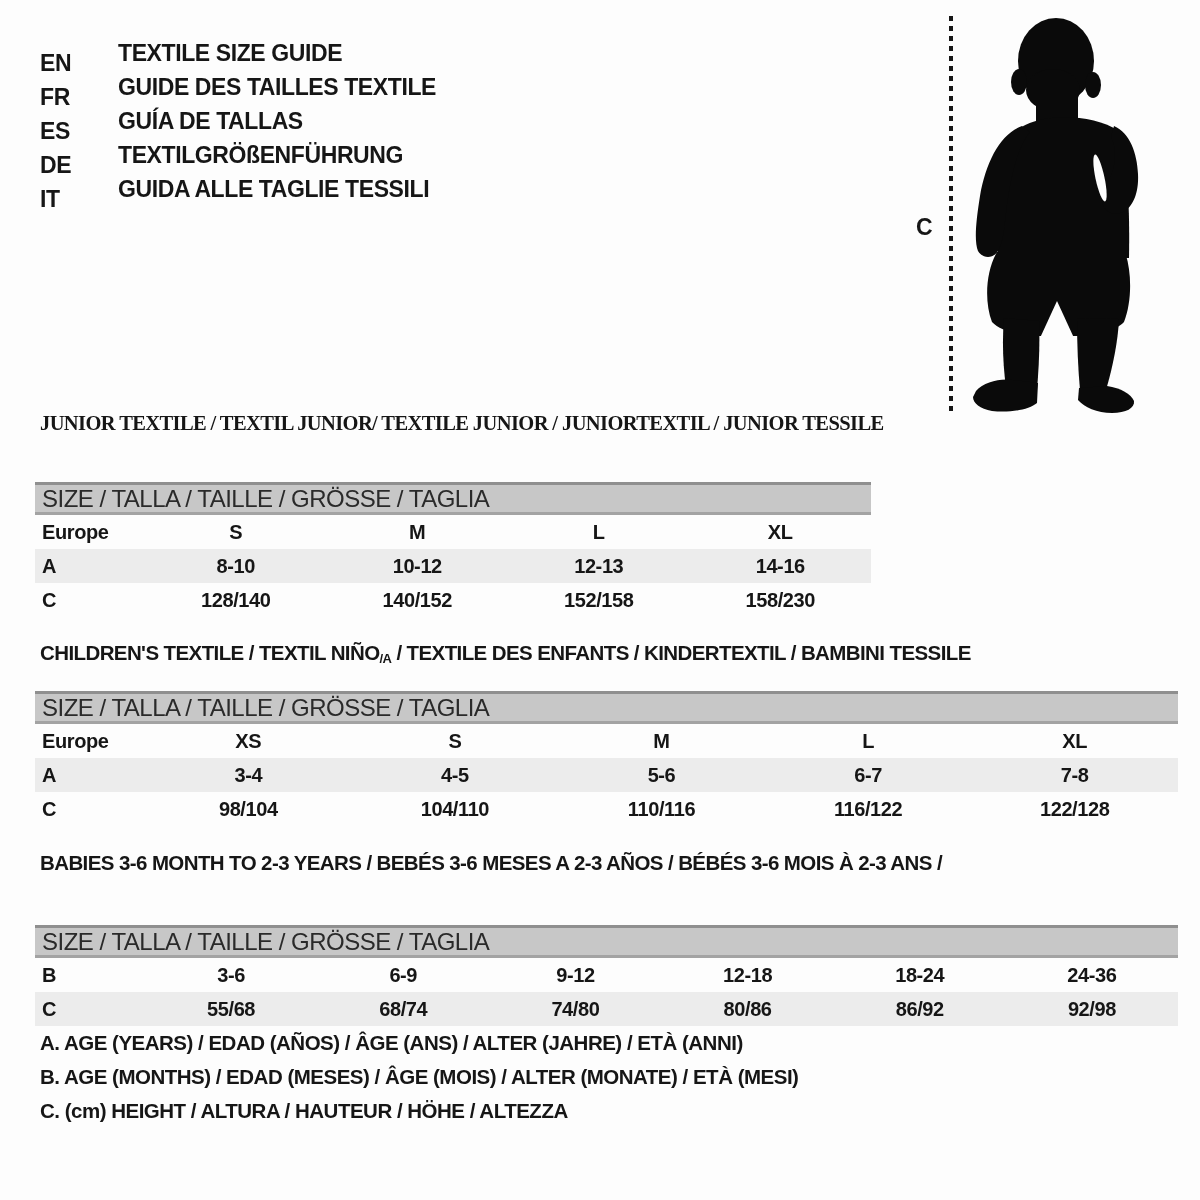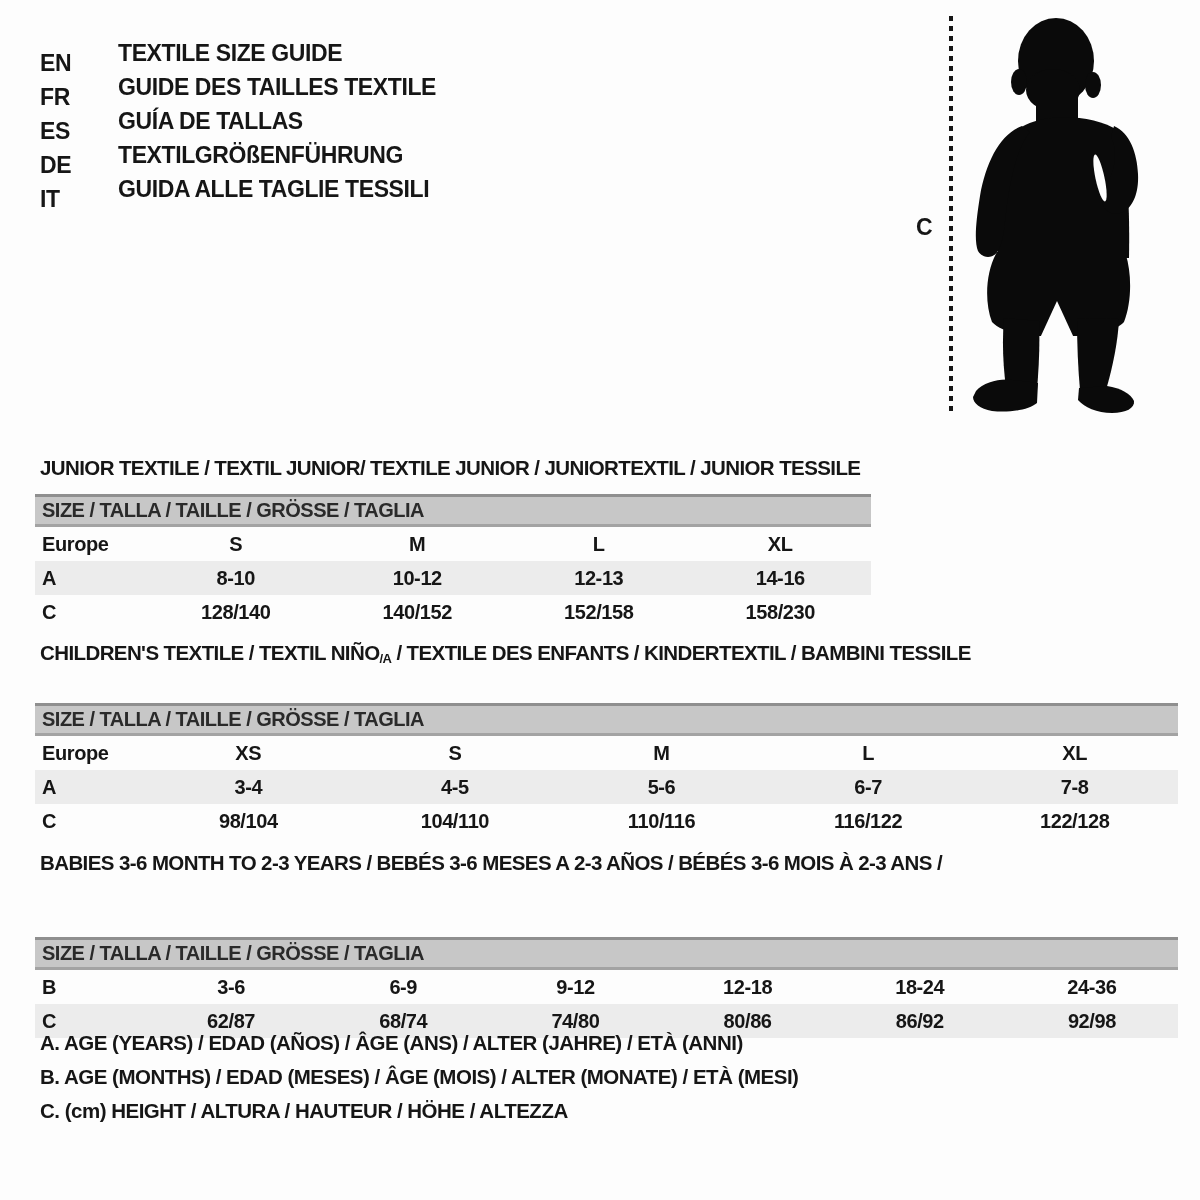--- a/index.html
+++ b/index.html
@@ -14,29 +14,29 @@
   
   .figure-area{position:absolute;left:890px;top:0;width:310px;height:430px;}
   .dash-line{position:absolute;left:59px;top:16px;width:4px;height:400px;
     background:repeating-linear-gradient(to bottom,var(--ink,#141414) 0 5px,transparent 5px 10px);}
   .figure-c-label{position:absolute;left:26px;top:214px;font-size:23px;font-weight:700;}
   .figure-svg{position:absolute;left:0;top:0;width:310px;height:430px;}
   .silhouette{fill:var(--sil,#0a0a0a);}
   .sil-gap{fill:#fdfdfd;}
   
   .section-heading{position:absolute;left:40px;font-size:20.5px;font-weight:700;letter-spacing:-0.6px;white-space:nowrap;}
-  #junior-heading{top:456px;}
+  #junior-heading{top:412px;font-family:Liberation Serif, serif;}
   #children-heading{top:641px;}
   #babies-heading{top:847px;line-height:31px;white-space:normal;width:980px;}
   .sub{font-size:13px;position:relative;top:3px;font-weight:700;}
   
   .size-table{position:absolute;left:35px;}
   .thead{background:var(--header-bg,#c7c7c7);border-top:3px solid #8f8f8f;border-bottom:3px solid #a3a3a3;
-    height:27px;display:flex;align-items:center;padding-left:7px;font-size:20px;font-weight:700;
-    color:#2a2a2a;letter-spacing:-0.5px;margin-top:12px;}
+    height:27px;display:flex;align-items:center;padding-left:7px;font-size:24px;font-weight:400;
+    color:#2a2a2a;letter-spacing:-0.5px;}
   .trow{display:grid;height:34px;align-items:center;font-size:20px;font-weight:700;letter-spacing:-0.4px;}
   .trow.shaded{background:var(--shade-bg,#ececec);}
   .tcell.label{padding-left:7px;}
   .tcell.val{text-align:center;}
   .cols-4 .trow{grid-template-columns:110px repeat(4,1fr);}
   .cols-5 .trow{grid-template-columns:110px repeat(5,1fr);}
   .cols-6 .trow{grid-template-columns:110px repeat(6,1fr);}
   #junior-table{top:482px;width:836px;}
   #children-table{top:691px;width:1143px;}
   #babies-table{top:925px;width:1143px;}
@@ -169,21 +169,21 @@
           <div class="tcell label">B</div>
           <div class="tcell val">3-6</div>
           <div class="tcell val">6-9</div>
           <div class="tcell val">9-12</div>
           <div class="tcell val">12-18</div>
           <div class="tcell val">18-24</div>
           <div class="tcell val">24-36</div>
         </div>
         <div class="trow shaded">
           <div class="tcell label">C</div>
-          <div class="tcell val">62/87</div>
+          <div class="tcell val">55/68</div>
           <div class="tcell val">68/74</div>
           <div class="tcell val">74/80</div>
           <div class="tcell val">80/86</div>
           <div class="tcell val">86/92</div>
           <div class="tcell val">92/98</div>
         </div>
       </div>
   </div>
 
   <div class="legend">

